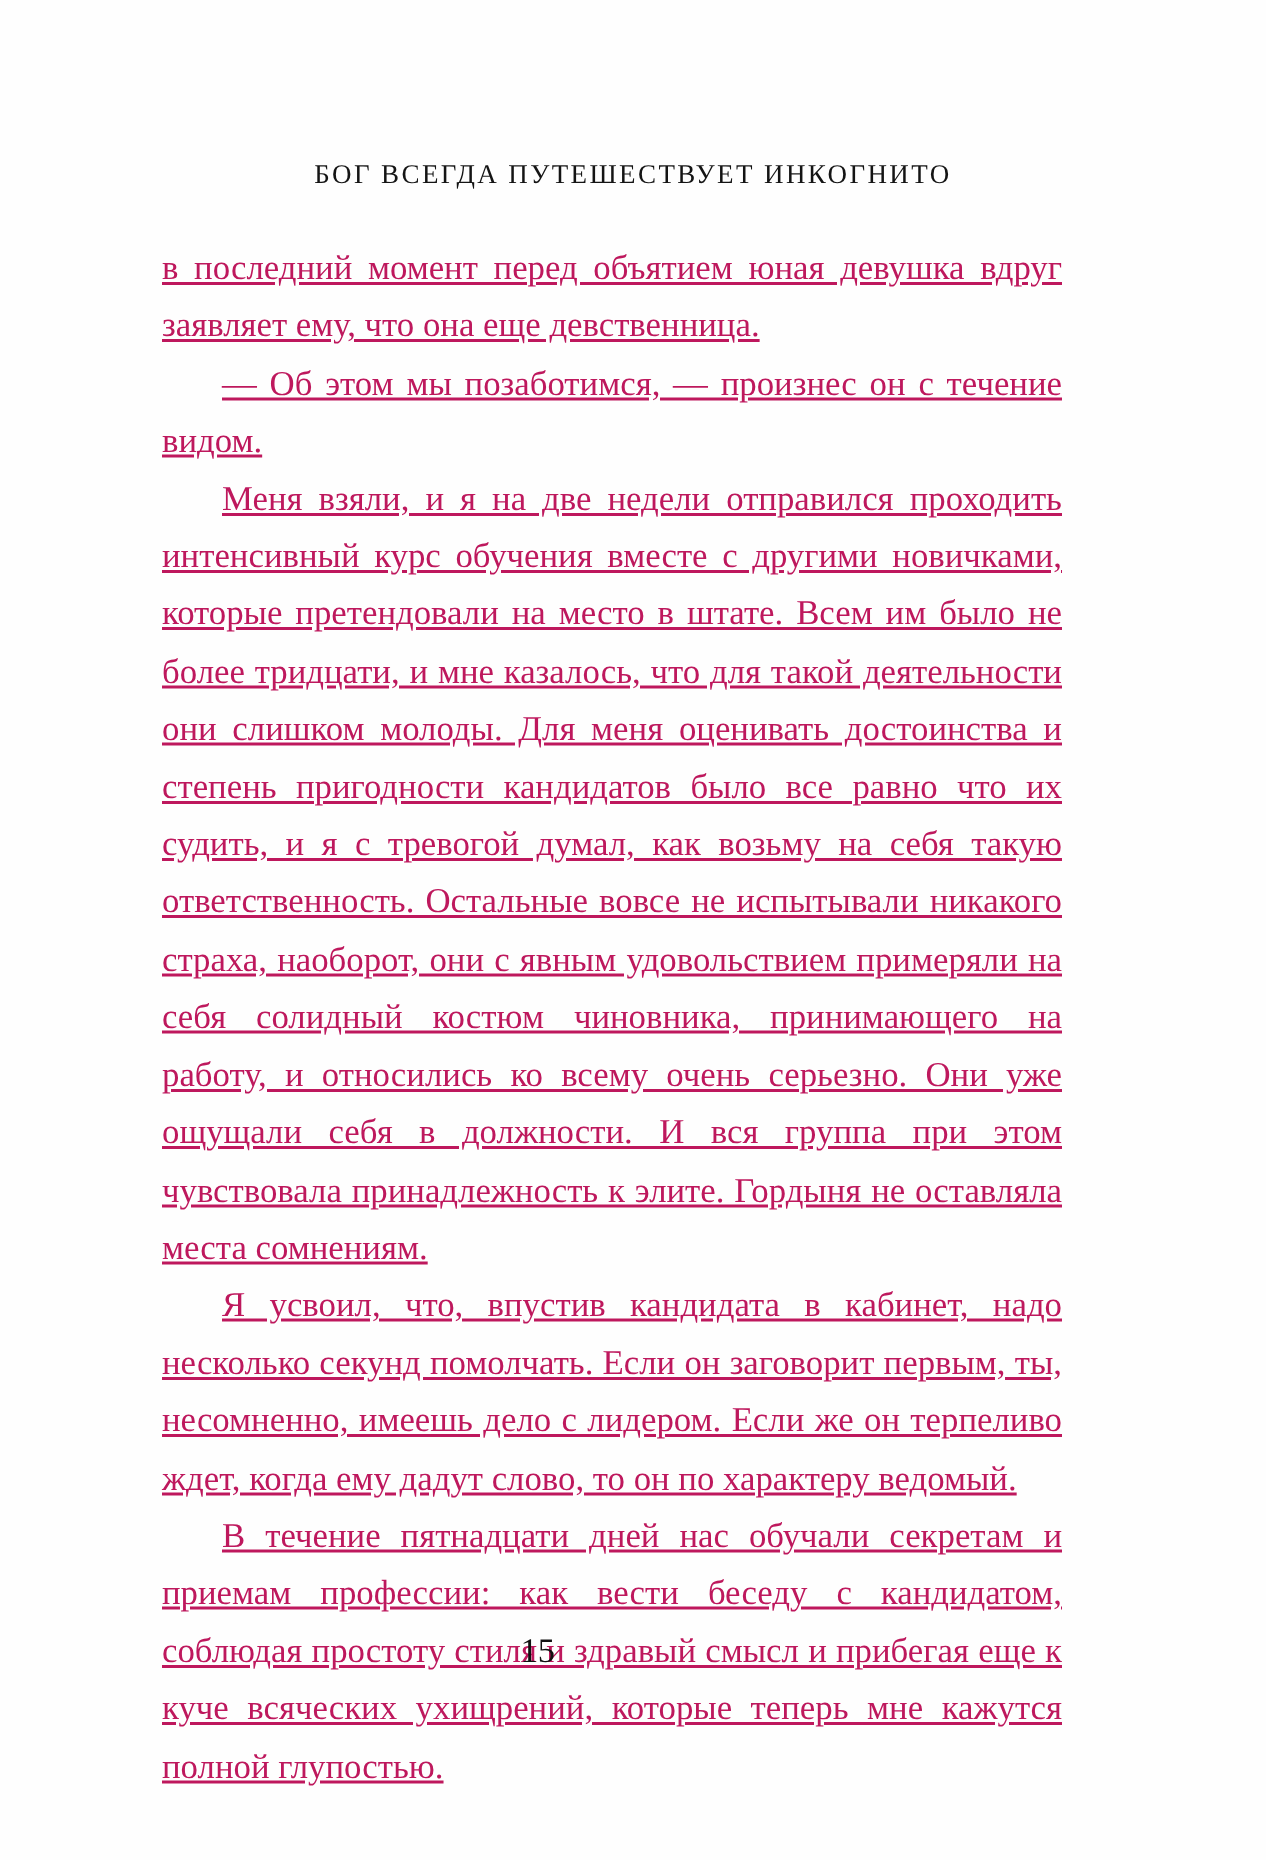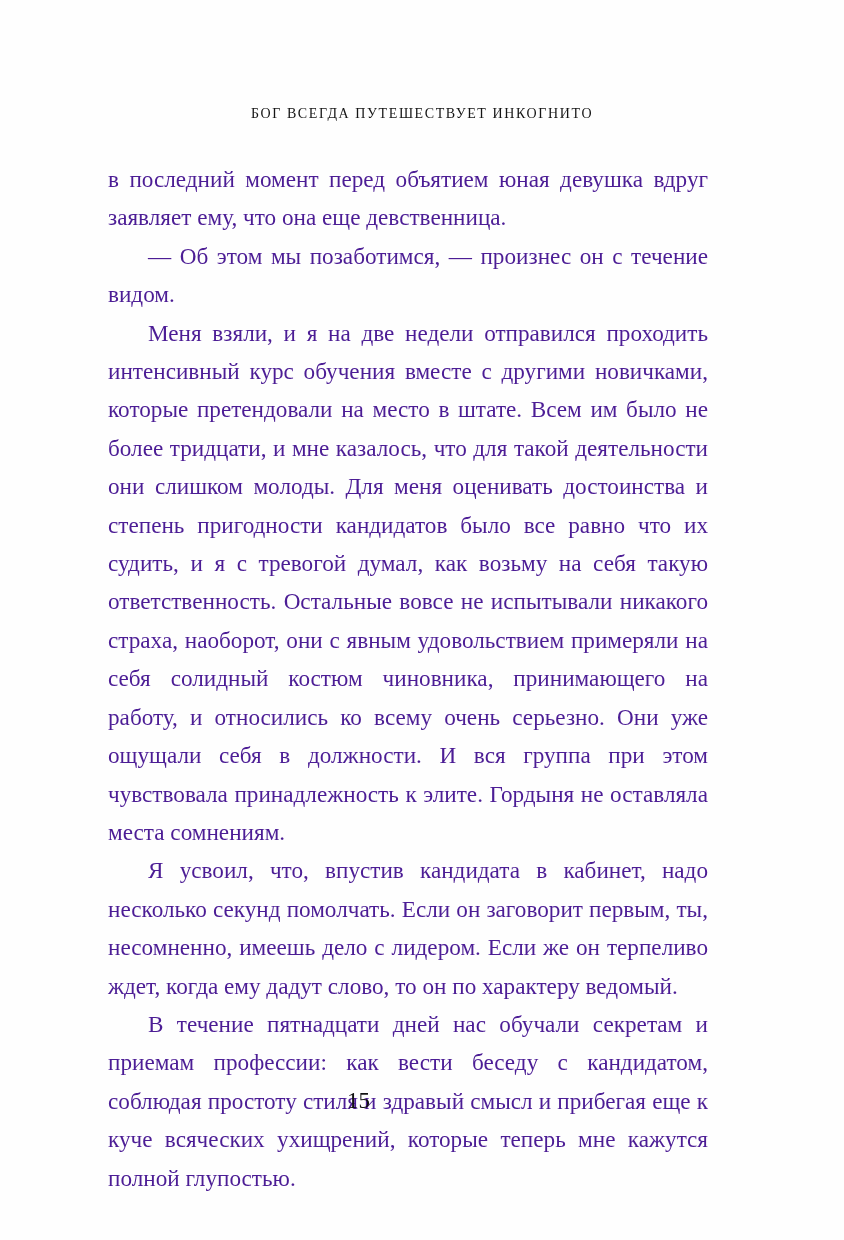--- a/index.html
+++ b/index.html
@@ -22,41 +22,42 @@
     width: 844px;
     height: 1240px;
     background: #fefefe;
   }
   .running-head {
     position: absolute;
     left: 0;
     top: 106px;
     width: 844px;
     text-align: center;
-    font-size: 14px;
+    font-size: 18px;
     letter-spacing: 1.6px;
     font-variant: small-caps;
     text-transform: uppercase;
     color: #141414;
     font-family: "Liberation Serif", "DejaVu Serif", serif;
   }
   .body-block {
     position: absolute;
     left: 108px;
     top: 160px;
     width: 600px;
   }
   .body-block p {
     margin: 0;
     font-size: 23.2px;
     line-height: 38.4px;
     text-align: justify;
     text-justify: inter-word;
-    color: #4c1d95;
+    color: #be185d;
     hyphens: manual;
+    text-decoration: underline;
   }
   .body-block p.indent {
     text-indent: 40px;
   }
   .body-block p.noindent {
     text-indent: 0;
   }
   .folio {
     position: absolute;
     left: 0;

